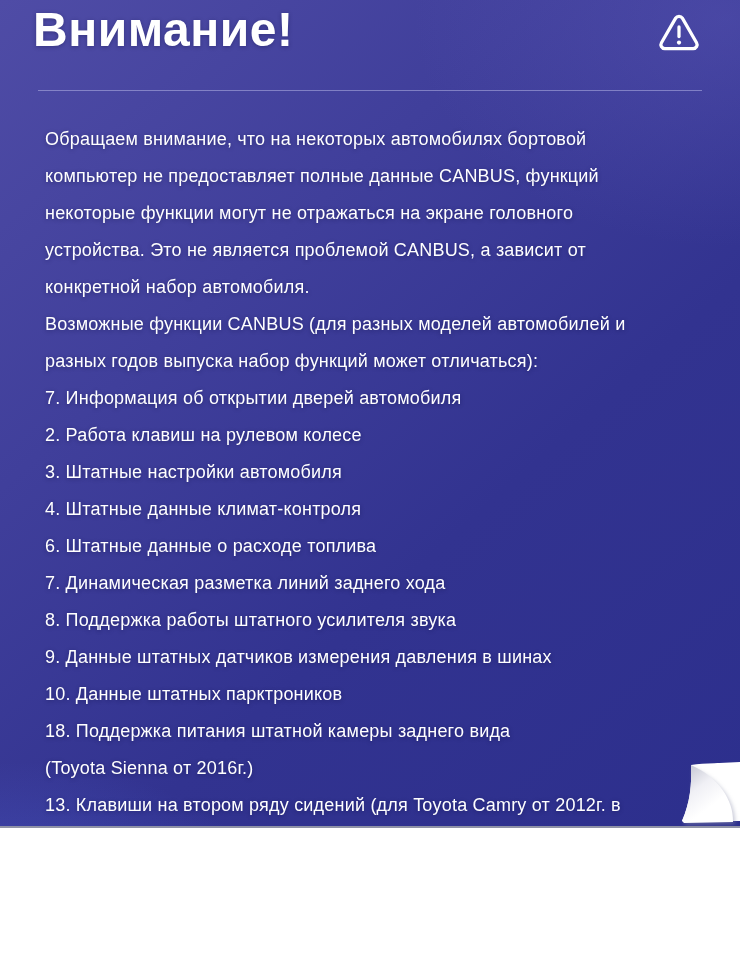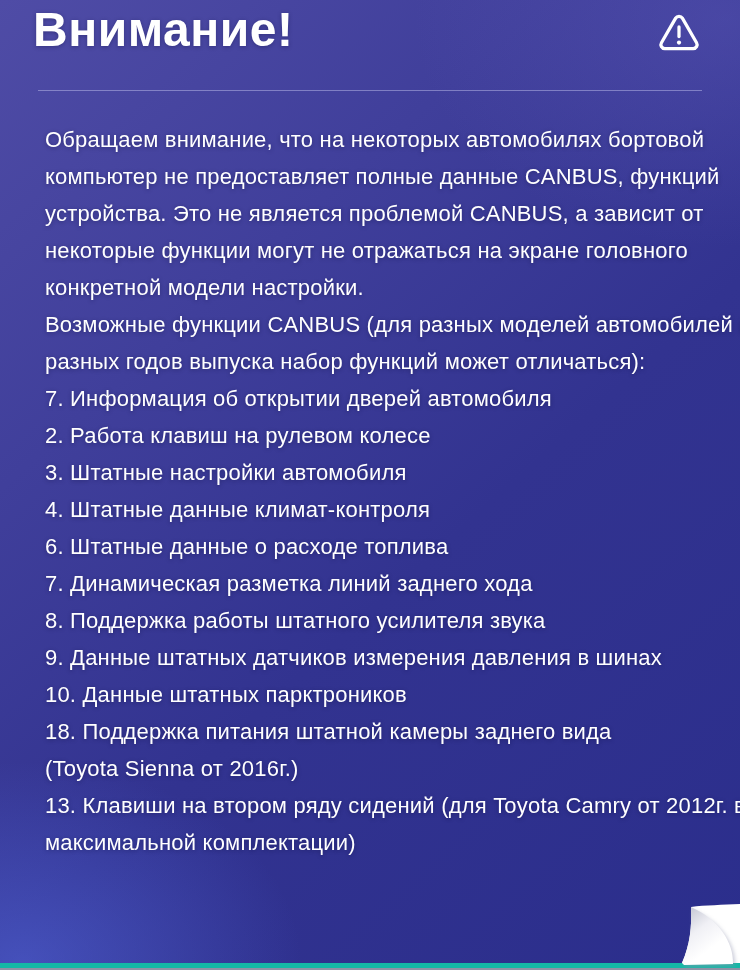--- a/index.html
+++ b/index.html
@@ -4,22 +4,22 @@
 <style>
   html, body {
     margin: 0;
     padding: 0;
     background: #ffffff;
     font-family: "Liberation Sans", sans-serif;
   }
   .page {
     position: relative;
     width: 740px;
-    height: 970px;
-    background: #14b8a6;
+    height: 828px;
+    background: #f0abfc;
     overflow: hidden;
   }
   
   .card {
     position: absolute;
     top: 0; left: 0;
     width: 740px;
     height: 963px;
     background:
       radial-gradient(ellipse 430px 310px at 3% 100%, rgba(88,110,230,.50), rgba(88,110,230,0) 65%),
@@ -54,21 +54,21 @@
   }
   .content {
     position: absolute;
     left: 45px;
     top: 121px;
     right: 20px;
   }
   .line {
     height: 37px;
     line-height: 37px;
-    font-size: 22px;
+    font-size: 18px;
     color: #ffffff;
     white-space: nowrap;
     text-shadow: 0 1px 4px rgba(15,15,60,.40);
     letter-spacing: 0.2px;
   }
   
   .curl {
     position: absolute;
     right: 0;
     bottom: 0;
@@ -97,23 +97,23 @@
       <path d="M21.3,6.8 a4.3,4.3 0 0 1 7.4,0 l15.6,27 a4.3,4.3 0 0 1 -3.7,6.5 h-31.2 a4.3,4.3 0 0 1 -3.7,-6.5 z" fill="none" stroke="#ffffff" stroke-width="3.6" stroke-linejoin="round"></path>
       <line x1="25" y1="16.5" x2="25" y2="27" stroke="#ffffff" stroke-width="3.6" stroke-linecap="round"></line>
       <circle cx="25" cy="33.6" r="2.3" fill="#ffffff"></circle>
     </svg>
 
     <div class="divider"></div>
 
     <div class="content">
       <div class="line">Обращаем внимание, что на некоторых автомобилях бортовой</div>
       <div class="line">компьютер не предоставляет полные данные CANBUS, функций</div>
+      <div class="line">некоторые функции могут не отражаться на экране головного</div>
       <div class="line">устройства. Это не является проблемой CANBUS, а зависит от</div>
-      <div class="line">некоторые функции могут не отражаться на экране головного</div>
-      <div class="line">конкретной модели настройки.</div>
+      <div class="line">конкретной набор автомобиля.</div>
       <div class="line">Возможные функции CANBUS (для разных моделей автомобилей и</div>
       <div class="line">разных годов выпуска набор функций может отличаться):</div>
       <div class="line">7. Информация об открытии дверей автомобиля</div>
       <div class="line">2. Работа клавиш на рулевом колесе</div>
       <div class="line">3. Штатные настройки автомобиля</div>
       <div class="line">4. Штатные данные климат-контроля</div>
       <div class="line">6. Штатные данные о расходе топлива</div>
       <div class="line">7. Динамическая разметка линий заднего хода</div>
       <div class="line">8. Поддержка работы штатного усилителя звука</div>
       <div class="line">9. Данные штатных датчиков измерения давления в шинах</div>

